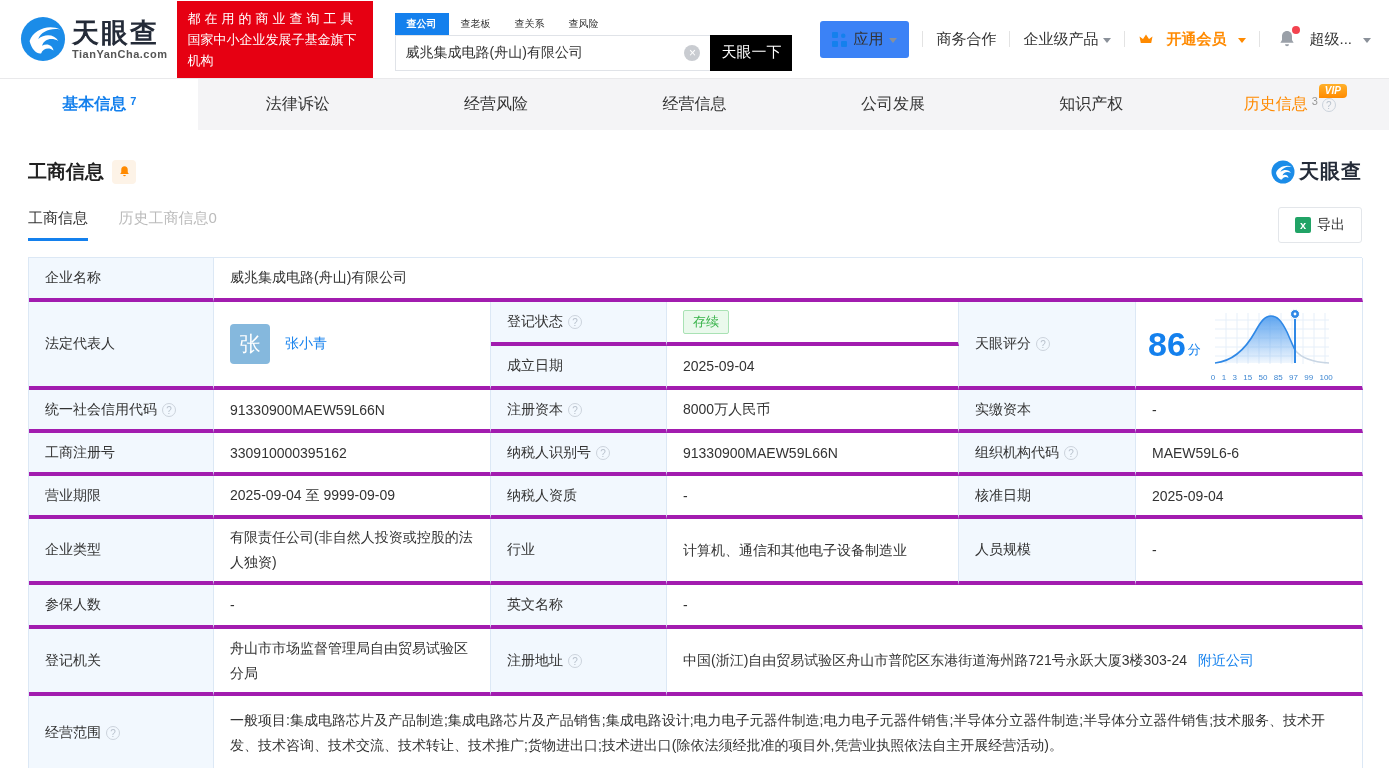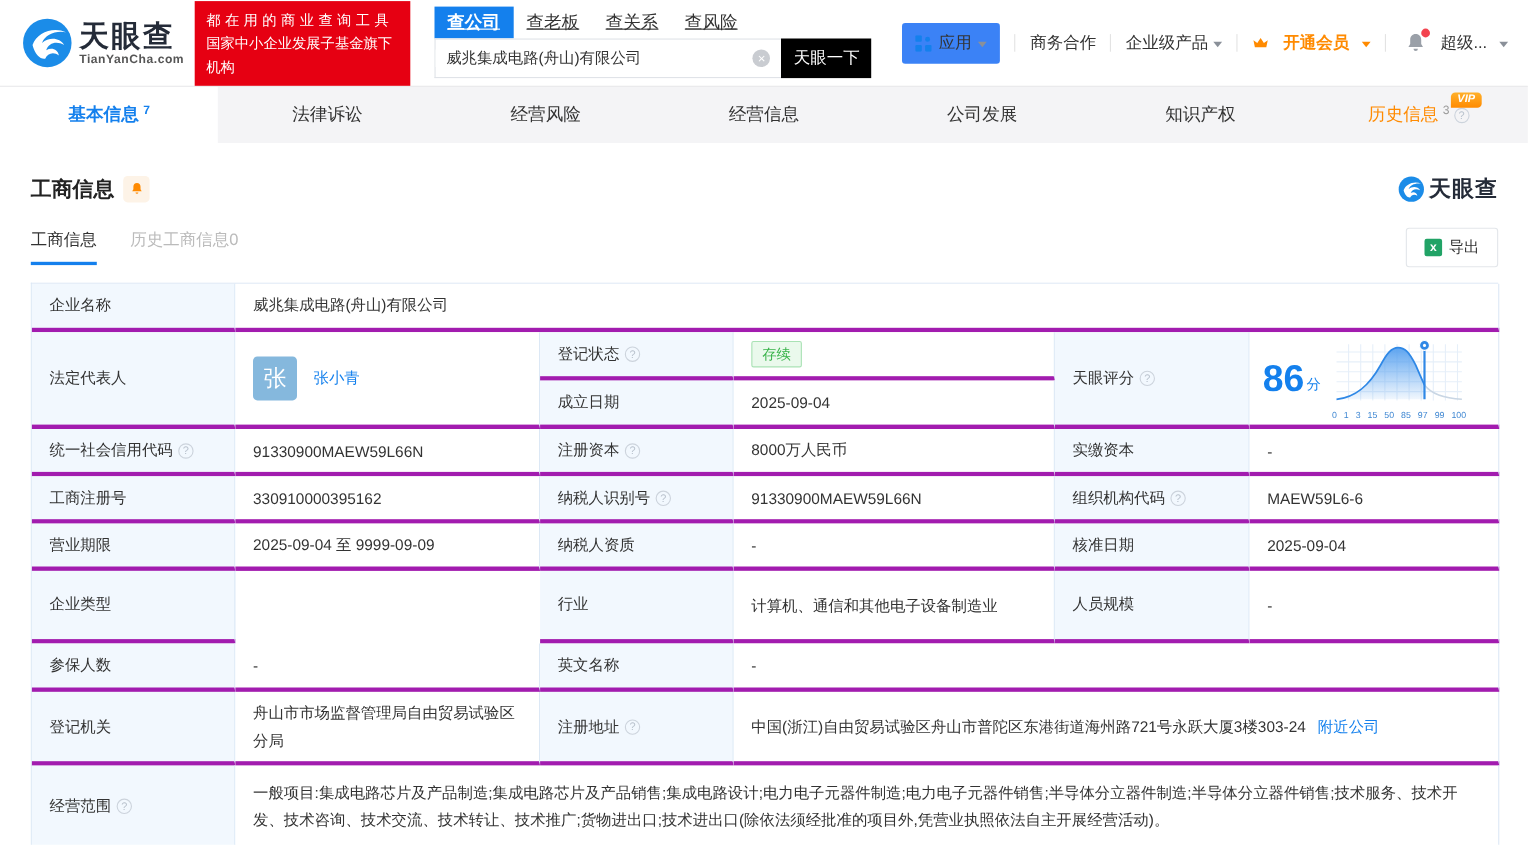--- a/index.html
+++ b/index.html
@@ -11,21 +11,21 @@
   .topbar { height:78px; display:flex; align-items:center; padding:0 18px 0 20px; background:#fff; }
   .logo { display:flex; align-items:center; cursor:pointer; }
   .logo-icon { width:46px; height:46px; }
   .logo-text { margin-left:6px; }
   .logo-cn { font-size:27px; font-weight:bold; color:#242b38; letter-spacing:2px; line-height:30px;}
   .logo-en { font-size:11px; font-weight:bold; color:#555; letter-spacing:.5px; }
   .slogan { margin-left:10px; background:#e60012; color:#fff; padding:7px 10px; font-size:13px; line-height:21px; }
   .slogan-l1 { letter-spacing:4px; }
   .search { margin-left:22px; width:443px; }
   .search-tabs { display:flex; height:27px; align-items:flex-end; }
-  .stab { font-size:16px; padding:4px 12px; cursor:pointer; color:#333;text-decoration:underline; }
+  .stab { font-size:10px; padding:4px 12px; cursor:pointer; color:#333; }
   .stab.active { background:#1480ed; color:#fff; font-weight:bold; }
   .search-row { display:flex; height:36px; }
   .search-box { flex:1; border:1px solid #e0e3e8; border-right:none; display:flex; align-items:center; background:#fff; }
   .search-box input { flex:1; border:none; outline:none; font-size:14px; padding:0 10px; color:#333;
     font-family:"Liberation Sans","DejaVu Sans",sans-serif; }
   .clear { width:16px; height:16px; border-radius:50%; background:#c9ccd1; color:#fff; font-size:12px;
     line-height:16px; text-align:center; margin-right:10px; cursor:pointer; }
   .clear:before { content:"×"; }
   .search-btn { width:82px; background:#000000; color:#fff; border:none; font-size:15px; cursor:pointer;
     font-family:"Liberation Sans","DejaVu Sans",sans-serif; }
@@ -316,20 +316,21 @@
       <div class="cell val" style="grid-row:5;grid-column:6">MAEW59L6-6</div>
 
       <div class="cell lbl" style="grid-row:6;grid-column:1">营业期限</div>
       <div class="cell val" style="grid-row:6;grid-column:2">2025-09-04 至 9999-09-09</div>
       <div class="cell lbl" style="grid-row:6;grid-column:3">纳税人资质</div>
       <div class="cell val" style="grid-row:6;grid-column:4">-</div>
       <div class="cell lbl" style="grid-row:6;grid-column:5">核准日期</div>
       <div class="cell val" style="grid-row:6;grid-column:6">2025-09-04</div>
 
       <div class="cell lbl" style="grid-row:7;grid-column:1">企业类型</div>
+      <div class="cell val wrap" style="grid-row:7;grid-column:2">有限责任公司(非自然人投资或控股的法人独资)</div>
       <div class="cell lbl" style="grid-row:7;grid-column:3">行业</div>
       <div class="cell val wrap" style="grid-row:7;grid-column:4">计算机、通信和其他电子设备制造业</div>
       <div class="cell lbl" style="grid-row:7;grid-column:5">人员规模</div>
       <div class="cell val" style="grid-row:7;grid-column:6">-</div>
 
       <div class="cell lbl" style="grid-row:8;grid-column:1">参保人数</div>
       <div class="cell val" style="grid-row:8;grid-column:2">-</div>
       <div class="cell lbl" style="grid-row:8;grid-column:3">英文名称</div>
       <div class="cell val" style="grid-row:8;grid-column:4/span 3">-</div>
 

